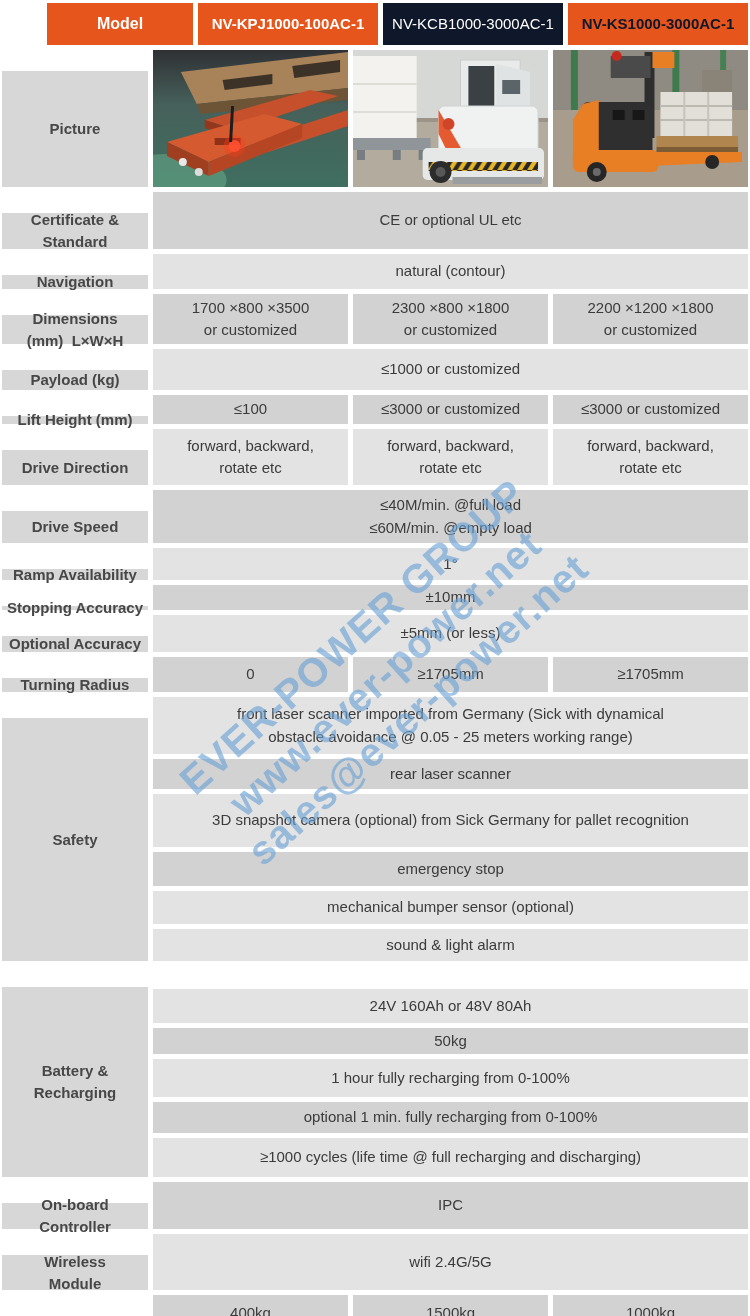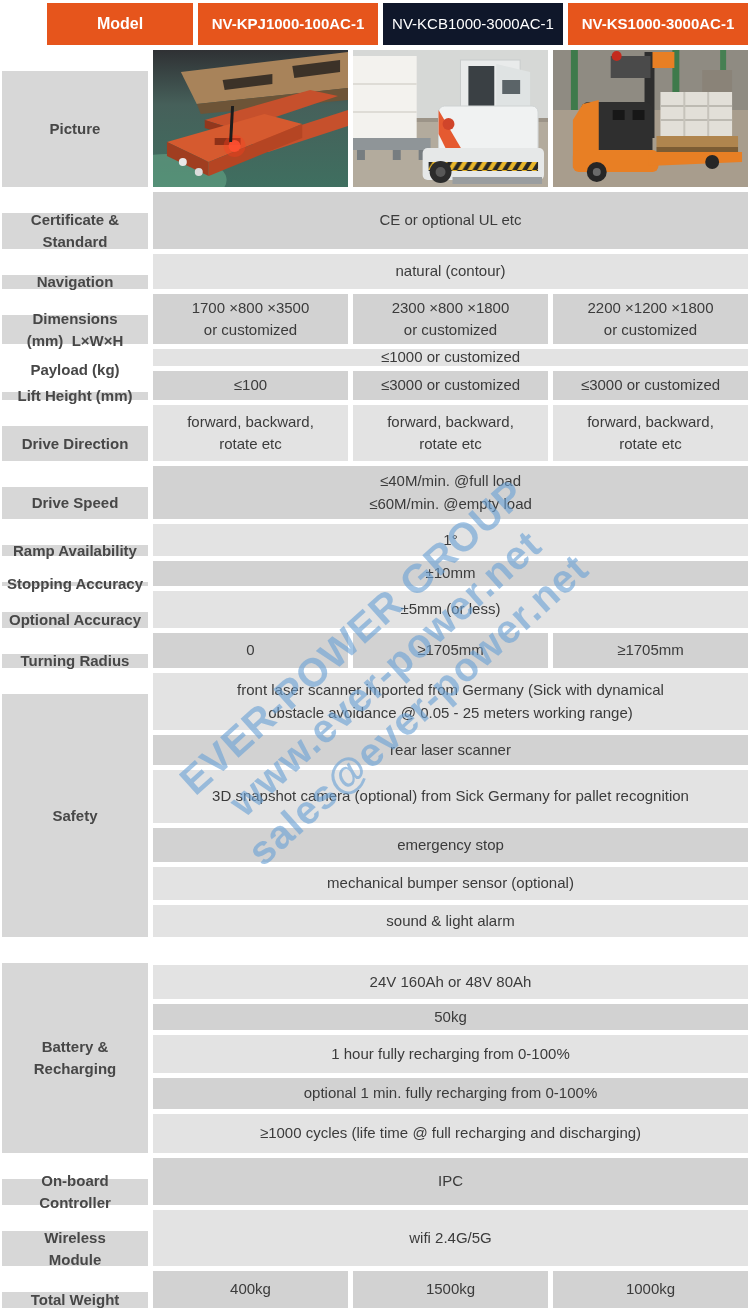--- a/index.html
+++ b/index.html
@@ -18,21 +18,21 @@
   .subcol{flex:1;display:flex;flex-direction:column;gap:5px;}
   .subcol .cell{flex:0 0 auto;}
   .pic{padding:0;overflow:hidden;background:#cfcfcf;}
   .pic svg{display:block;width:100%;height:100%;}
   
   .r-header{height:42px;padding-left:45px;}
   .r-picture{height:137px;}
   .r-cert{height:57px;}
   .r-nav{height:35px;}
   .r-dims{height:50px;}
-  .r-payload{height:17px;}
+  .r-payload{height:41px;}
   .r-lift{height:29px;}
   .r-ddir{height:56px;}
   .r-speed{height:53px;}
   .r-ramp{height:32px;}
   .r-stop{height:25px;}
   .r-opt{height:37px;}
   .r-turn{height:35px;}
   .sh1{height:57px;}
   .sh2{height:30px;}
   .sh3{height:53px;}
@@ -52,21 +52,21 @@
 </head>
 <body>
 
 <div class="tbl">
 
   <div class="row r-header">
     <div class="hcell lbl-w">Model</div>
     <div class="cells">
       <div class="hcell cell" style="background:#e6551c;color:#fff;font-weight:bold;">NV-KPJ1000-100AC-1</div>
       <div class="hcell cell" style="background:#0f172a;color:#fff;font-weight:normal;">NV-KCB1000-3000AC-1</div>
-      <div class="hcell cell" style="background:#e6551c;color:#ffffff;font-weight:bold;">NV-KS1000-3000AC-1</div>
+      <div class="hcell cell" style="background:#e6551c;color:#0f172a;font-weight:bold;">NV-KS1000-3000AC-1</div>
     </div>
   </div>
 
   <div class="row r-picture">
     <div class="lbl">Picture</div>
     <div class="cells">
       <div class="cell pic">
         <svg viewBox="0 0 196 137" preserveAspectRatio="none">
           <defs>
             <linearGradient id="p1bg" x1="0" y1="0" x2="0" y2="1">

